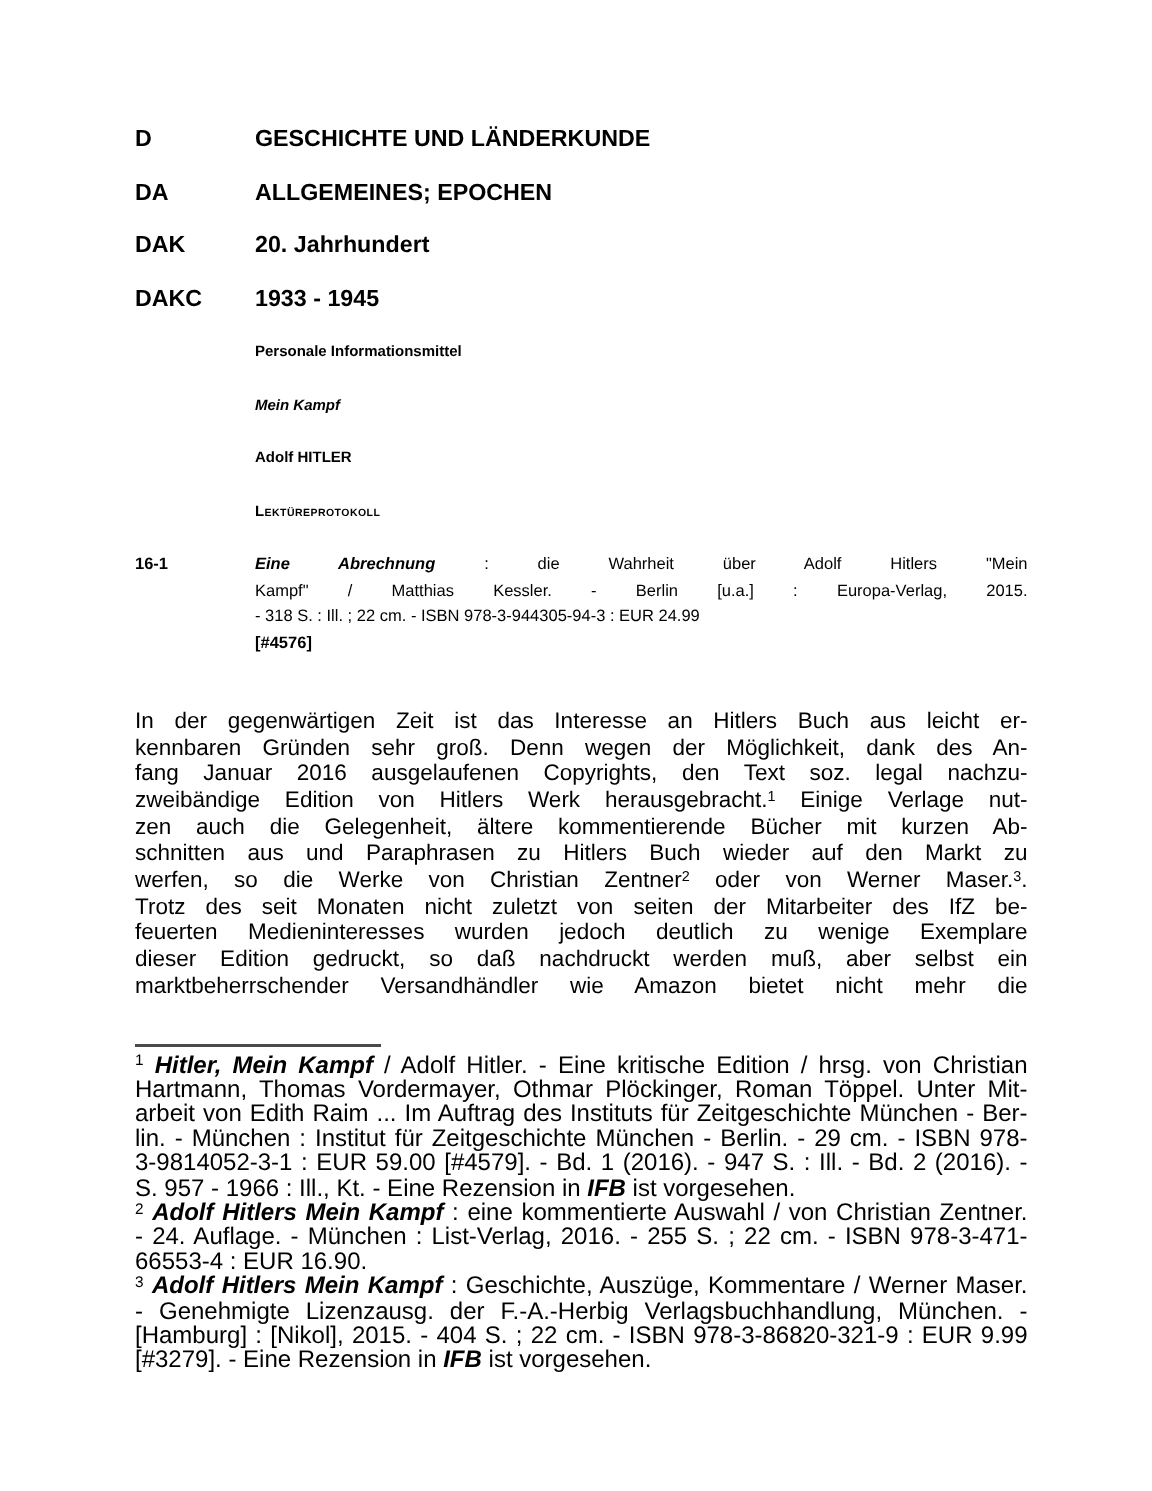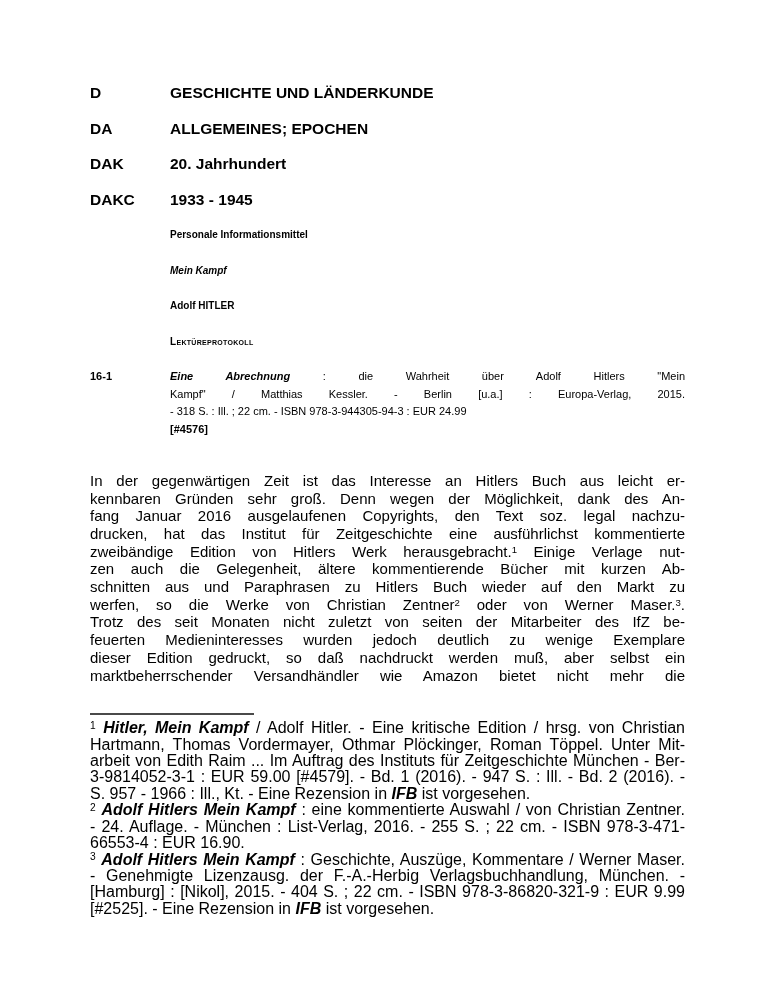--- a/index.html
+++ b/index.html
@@ -67,47 +67,47 @@
         <div class="jl"><span>Kampf" / Matthias Kessler. - Berlin [u.a.] : Europa-Verlag, 2015.</span></div>
         <div class="nl"><span>- 318 S. : Ill. ; 22 cm. - ISBN 978-3-944305-94-3 : EUR 24.99</span></div>
         <div class="nl"><span class="seg-b">[#4576]</span></div>
       </div>
   </div>
 
   <div class="body-para">
       <div class="jl"><span>In der gegenwärtigen Zeit ist das Interesse an Hitlers Buch aus leicht er-</span></div>
       <div class="jl"><span>kennbaren Gründen sehr groß. Denn wegen der Möglichkeit, dank des An-</span></div>
       <div class="jl"><span>fang Januar 2016 ausgelaufenen Copyrights, den Text soz. legal nachzu-</span></div>
-      <div class="jl"><span>drucken, hat das Institut für Zeitgeschichte eine ausführlichst kommentierte</span></div>
       <div class="jl"><span>zweibändige Edition von Hitlers Werk herausgebracht.</span><span class="seg-sup">1</span><span> Einige Verlage nut-</span></div>
       <div class="jl"><span>zen auch die Gelegenheit, ältere kommentierende Bücher mit kurzen Ab-</span></div>
       <div class="jl"><span>schnitten aus und Paraphrasen zu Hitlers Buch wieder auf den Markt zu</span></div>
       <div class="jl"><span>werfen, so die Werke von Christian Zentner</span><span class="seg-sup">2</span><span> oder von Werner Maser.</span><span class="seg-sup">3</span><span>.</span></div>
       <div class="jl"><span>Trotz des seit Monaten nicht zuletzt von seiten der Mitarbeiter des IfZ be-</span></div>
       <div class="jl"><span>feuerten Medieninteresses wurden jedoch deutlich zu wenige Exemplare</span></div>
       <div class="jl"><span>dieser Edition gedruckt, so daß nachdruckt werden muß, aber selbst ein</span></div>
       <div class="jl"><span>marktbeherrschender Versandhändler wie Amazon bietet nicht mehr die</span></div>
     </div>
 
   <div class="fn-sep"></div>
 
   <div class="footnotes">
     <div>
         <div class="jl"><span class="seg-sup">1</span><span> </span><span class="seg-bi">Hitler, Mein Kampf</span><span> / Adolf Hitler. - Eine kritische Edition / hrsg. von Christian</span></div>
         <div class="jl"><span>Hartmann, Thomas Vordermayer, Othmar Plöckinger, Roman Töppel. Unter Mit-</span></div>
         <div class="jl"><span>arbeit von Edith Raim ... Im Auftrag des Instituts für Zeitgeschichte München - Ber-</span></div>
+        <div class="jl"><span>lin. - München : Institut für Zeitgeschichte München - Berlin. - 29 cm. - ISBN 978-</span></div>
         <div class="jl"><span>3-9814052-3-1 : EUR 59.00 [#4579]. - Bd. 1 (2016). - 947 S. : Ill. - Bd. 2 (2016). -</span></div>
         <div class="nl"><span>S. 957 - 1966 : Ill., Kt. - Eine Rezension in </span><span class="seg-bi">IFB</span><span> ist vorgesehen.</span></div>
       </div>
     <div>
         <div class="jl"><span class="seg-sup">2</span><span> </span><span class="seg-bi">Adolf Hitlers Mein Kampf</span><span> : eine kommentierte Auswahl / von Christian Zentner.</span></div>
         <div class="jl"><span>- 24. Auflage. - München : List-Verlag, 2016. - 255 S. ; 22 cm. - ISBN 978-3-471-</span></div>
         <div class="nl"><span>66553-4 : EUR 16.90.</span></div>
       </div>
     <div>
         <div class="jl"><span class="seg-sup">3</span><span> </span><span class="seg-bi">Adolf Hitlers Mein Kampf</span><span> : Geschichte, Auszüge, Kommentare / Werner Maser.</span></div>
         <div class="jl"><span>- Genehmigte Lizenzausg. der F.-A.-Herbig Verlagsbuchhandlung, München. -</span></div>
         <div class="jl"><span>[Hamburg] : [Nikol], 2015. - 404 S. ; 22 cm. - ISBN 978-3-86820-321-9 : EUR 9.99</span></div>
-        <div class="nl"><span>[#2525]. - Eine Rezension in </span><span class="seg-bi">IFB</span><span> ist vorgesehen.</span></div>
+        <div class="nl"><span>[#3279]. - Eine Rezension in </span><span class="seg-bi">IFB</span><span> ist vorgesehen.</span></div>
       </div>
   </div>
 
 </div>
 
 </body></html>

